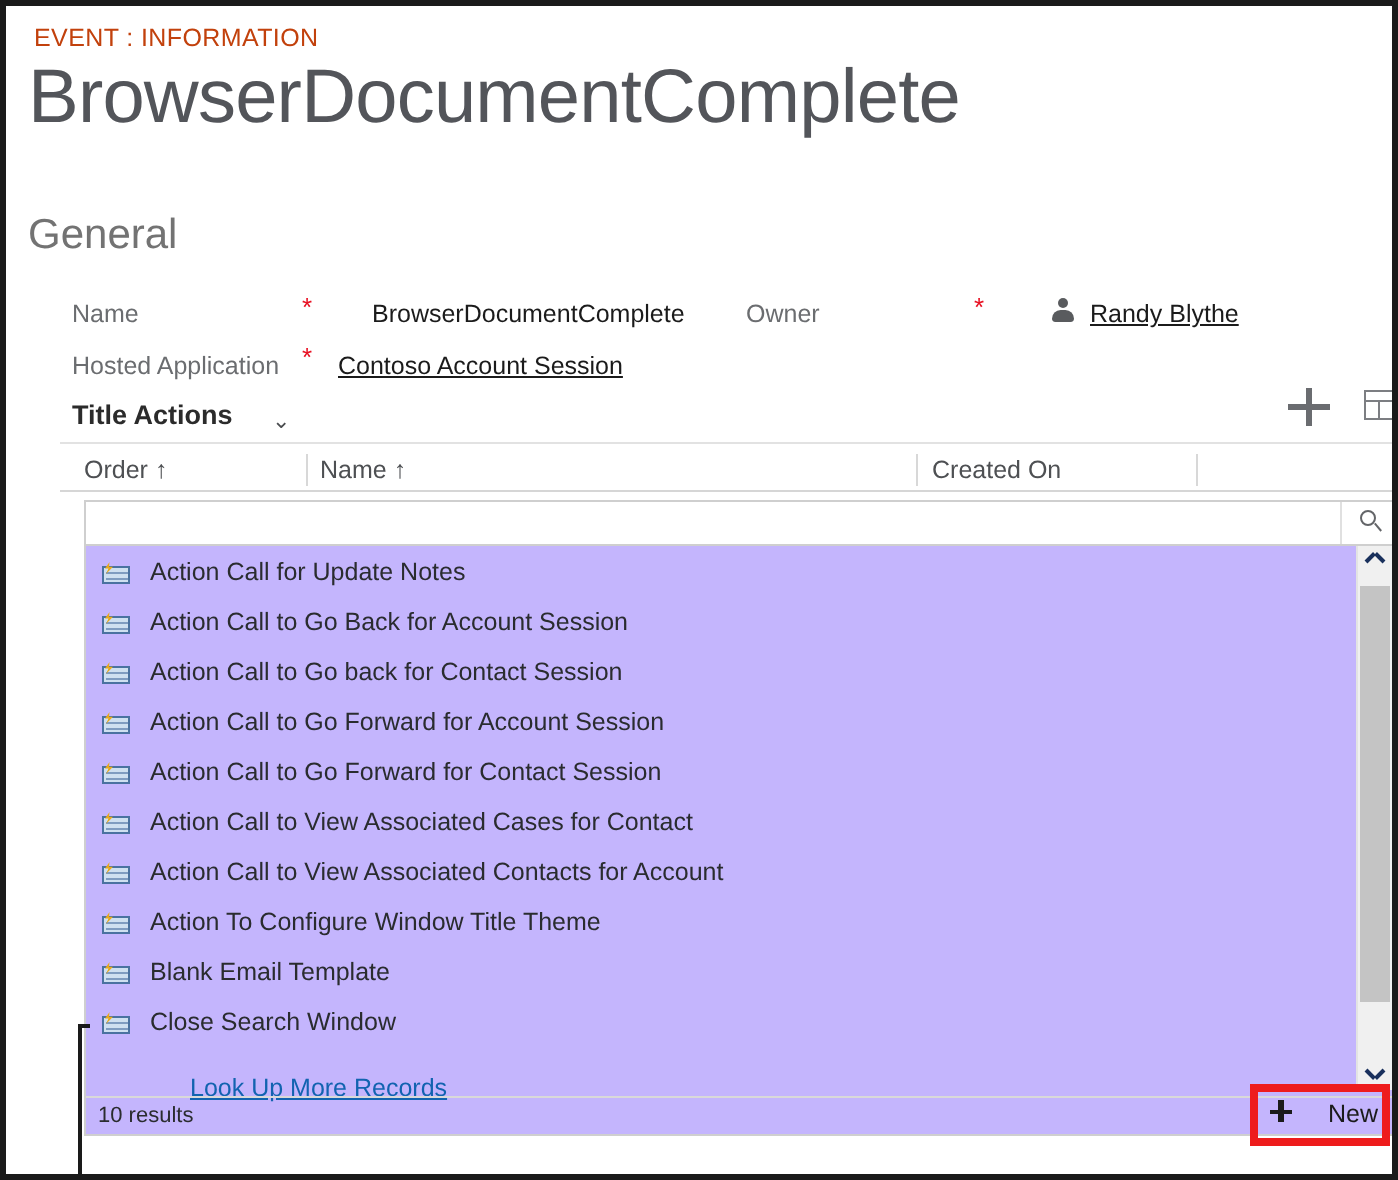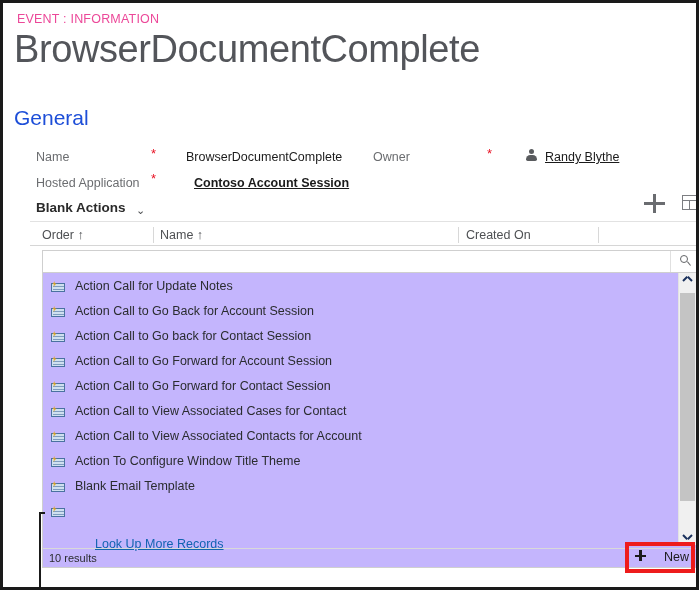--- a/index.html
+++ b/index.html
@@ -21,40 +21,40 @@
     border: 3px solid #1a1a1a;
     overflow: hidden;
   }
 
   
   .record-type {
     position: absolute;
     left: 14px;
     top: 9px;
     font-size: 12.5px;
-    color: #ec4899;
+    color: #c2410c;
     letter-spacing: .2px;
   }
   .record-title {
     position: absolute;
     left: 11px;
     top: 25px;
     font-size: 38px;
     font-weight: 300;
     color: #53555a;
     letter-spacing: -.4px;
     white-space: nowrap;
   }
   .section-title {
     position: absolute;
     left: 11px;
     top: 103px;
     font-size: 21px;
     font-weight: 300;
-    color: #1d4ed8;
+    color: #737373;
   }
 
   
   .field-label {
     position: absolute;
     font-size: 12.5px;
     color: #6b6d70;
     white-space: nowrap;
   }
   .req-star {
@@ -463,23 +463,23 @@
   <div class="field-label" style="left:370px; top:147px;">Owner</div>
   <div class="req-star" style="left:484px; top:144px;">*</div>
   <div class="owner-person">
     <div class="head"></div>
       <div class="body"></div>
   </div>
   <div class="field-link" style="left:542px; top:147px;">Randy Blythe</div>
 
   <div class="field-label" style="left:33px; top:173px;">Hosted Application</div>
   <div class="req-star" style="left:148px; top:169px;">*</div>
-  <div class="field-link" style="left:191px; top:173px;font-weight:bold;">Contoso Account Session</div>
-
-  <div class="subgrid-title">Blank Actions</div>
+  <div class="field-link" style="left:166px; top:173px;">Contoso Account Session</div>
+
+  <div class="subgrid-title">Title Actions</div>
   <div class="subgrid-chev">⌄</div>
   <div class="plus-btn"></div>
   <div class="grid-icon"></div>
   <div class="subgrid-rule"></div>
 
   <div class="col-head" style="left:39px;">
     <span>Order</span>
     <span>↑</span>
   </div>
   <div class="col-div" style="left:150px;"></div>
@@ -568,20 +568,21 @@
           <span class="card"></span>
             <span class="bolt2"></span>
         </span>
         <span class="result-label">Blank Email Template</span>
       </div>
       <div class="result-row">
         <span class="ac-icon">
           <span class="card"></span>
             <span class="bolt2"></span>
         </span>
+        <span class="result-label">Close Search Window</span>
       </div>
     </div>
 
     <div class="lookup-more">Look Up More Records</div>
 
     <div class="panel-footer-rule"></div>
     <div class="results-count">10 results</div>
     <div class="new-btn">
       <span class="np"></span>
       <span>New</span>

